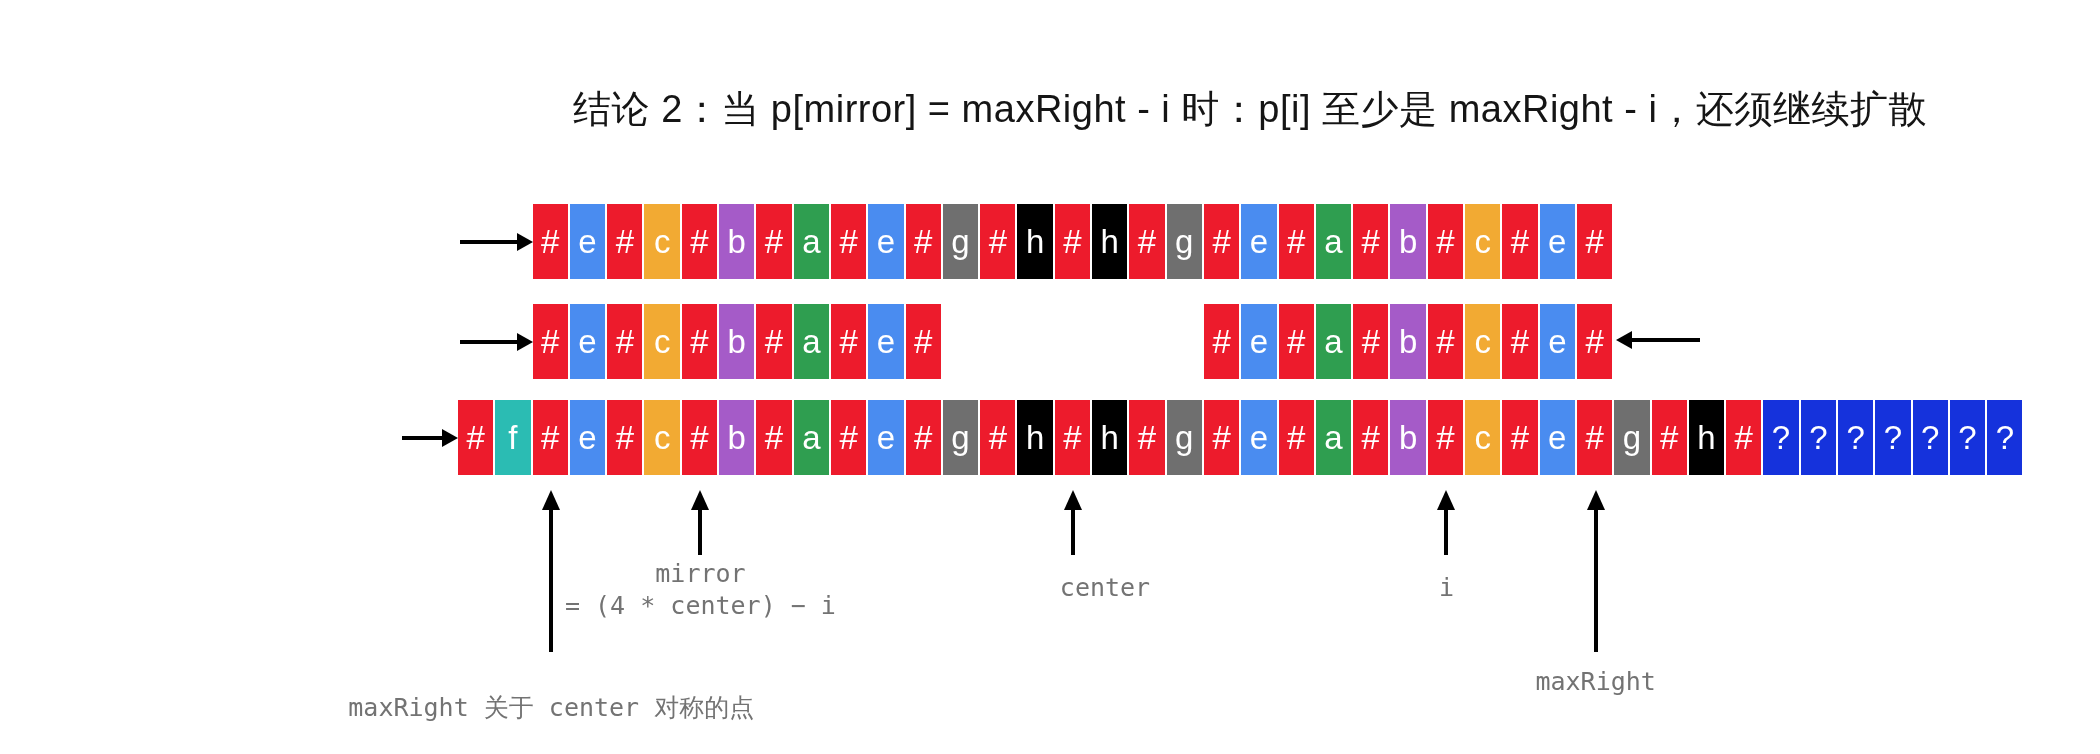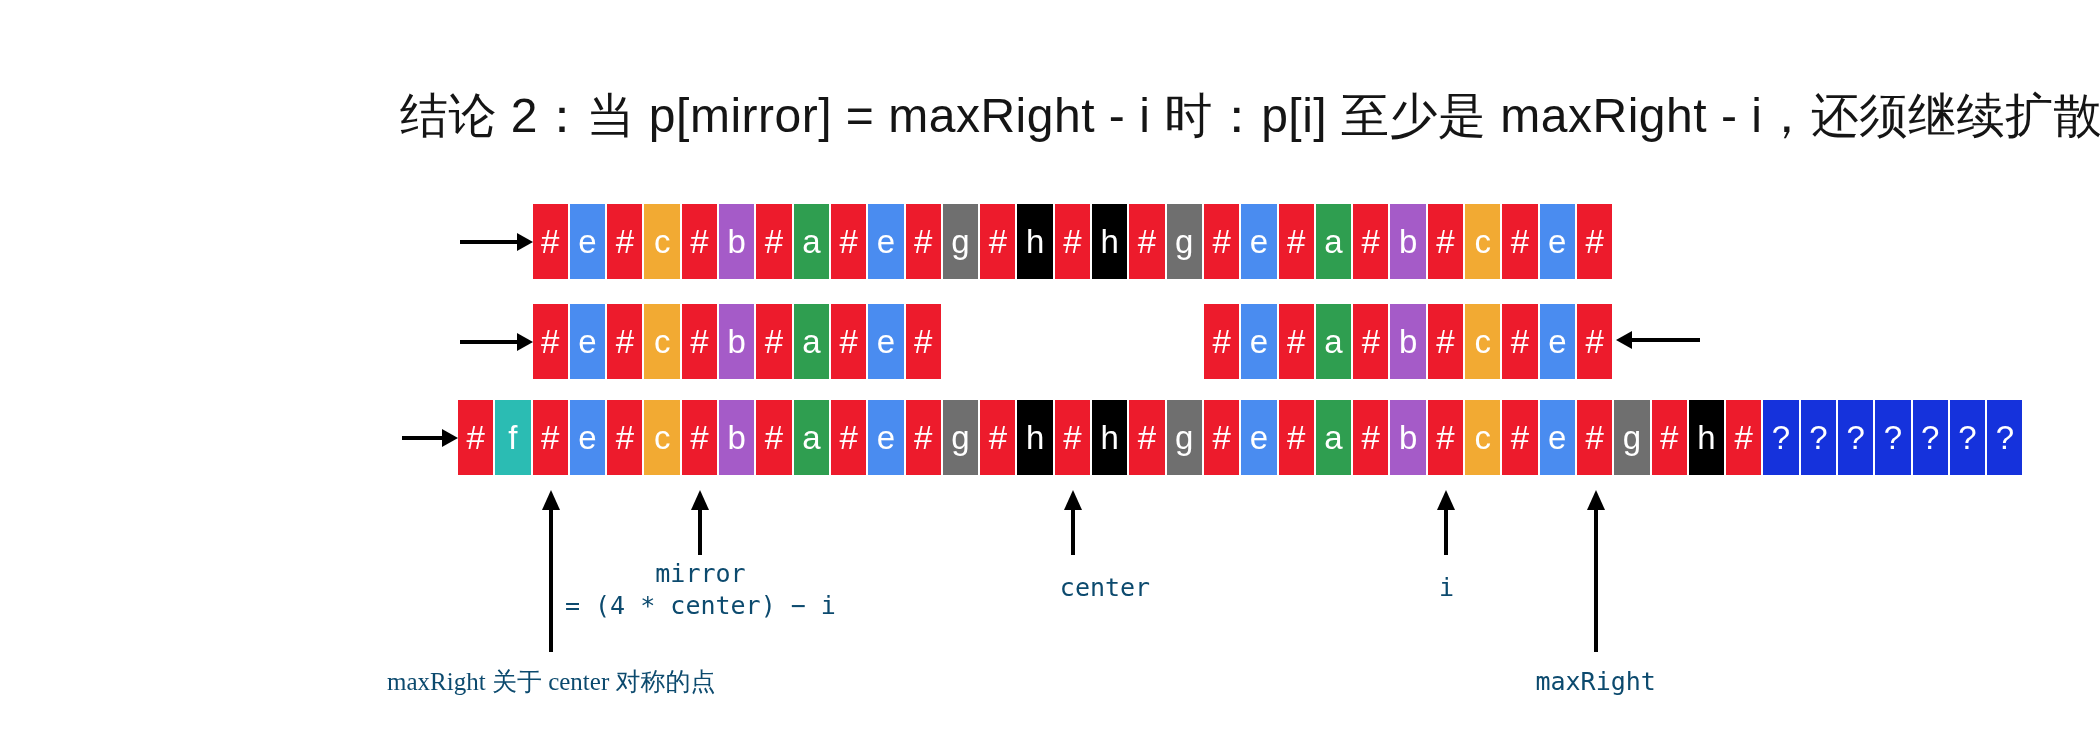--- a/index.html
+++ b/index.html
@@ -2,21 +2,21 @@
 <html><head>
 <meta charset="utf-8">
 <style>
   html,body{margin:0;padding:0;background:#fff;}
   .canvas{
     position:relative;width:2100px;height:754px;background:#ffffff;overflow:hidden;
     font-family:"Liberation Sans",sans-serif;color:#111;
   }
   .title{
     position:absolute;left:400px;top:84px;width:1700px;text-align:center;
-    font-size:48px;font-weight:500;letter-spacing:.5px;white-space:nowrap;color:#151515;
+    font-size:38px;font-weight:500;letter-spacing:.5px;white-space:nowrap;color:#151515;
   }
   .row-label{position:absolute;font-size:27px;color:#151515;white-space:nowrap;}
   .row-label.r{text-align:right;}
   #lbl-center{top:226px;left:0;width:455px;}
   #lbl-mirror{top:324px;left:0;width:455px;}
   #lbl-original{top:422px;left:0;width:420px;}
   #lbl-ipal{top:326px;left:1712px;}
 
   
   .h-arrow{position:absolute;height:18px;}
@@ -40,21 +40,21 @@
   }
 
   
   .v-arrow{position:absolute;width:18px;}
   .v-arrow .vhead{position:absolute;left:0;top:0;width:0;height:0;
     border-left:9px solid transparent;border-right:9px solid transparent;border-bottom:20px solid #000;}
   .v-arrow .vshaft{position:absolute;left:7px;top:16px;bottom:0;width:4px;background:#000;}
 
   .marker-label{
     position:absolute;transform:translateX(-50%);text-align:center;white-space:nowrap;
-    font-family:"DejaVu Sans Mono",monospace;font-size:25px;line-height:32px;color:#0c4a6e;
+    font-family:"DejaVu Sans Mono",monospace;font-size:25px;line-height:32px;color:#737373;
   }
 </style>
 </head>
 <body>
 
 <div class="canvas">
 
   <div class="title">结论 2：当 p[mirror] = maxRight - i 时：p[i] 至少是 maxRight - i，还须继续扩散</div>
 
   <div class="h-arrow to-right" id="ar-center">
@@ -175,21 +175,21 @@
       <div class="cell" style="background: rgb(21, 50, 220); color: rgb(255, 255, 255);">?</div>
       <div class="cell" style="background: rgb(21, 50, 220); color: rgb(255, 255, 255);">?</div>
       <div class="cell" style="background: rgb(21, 50, 220); color: rgb(255, 255, 255);">?</div>
       <div class="cell" style="background: rgb(21, 50, 220); color: rgb(255, 255, 255);">?</div>
       <div class="cell" style="background: rgb(21, 50, 220); color: rgb(255, 255, 255);">?</div>
     </div>
     <div class="v-arrow" style="left: 542.25px; top: 490px; height: 162px;">
       <div class="vhead"></div>
       <div class="vshaft"></div>
     </div>
-    <div class="marker-label" style="left: 551.25px; top: 666px; font-family: Liberation Serif, serif;">
+    <div class="marker-label" style="left: 551.25px; top: 692px;">
       <div>maxRight 关于 center 对称的点</div>
     </div>
     <div class="v-arrow" style="left: 691.45px; top: 490px; height: 65px;">
       <div class="vhead"></div>
       <div class="vshaft"></div>
     </div>
     <div class="marker-label" style="left: 700.45px; top: 558px;">
       <div>mirror</div>
       <div>= (4 * center) − i</div>
     </div>

